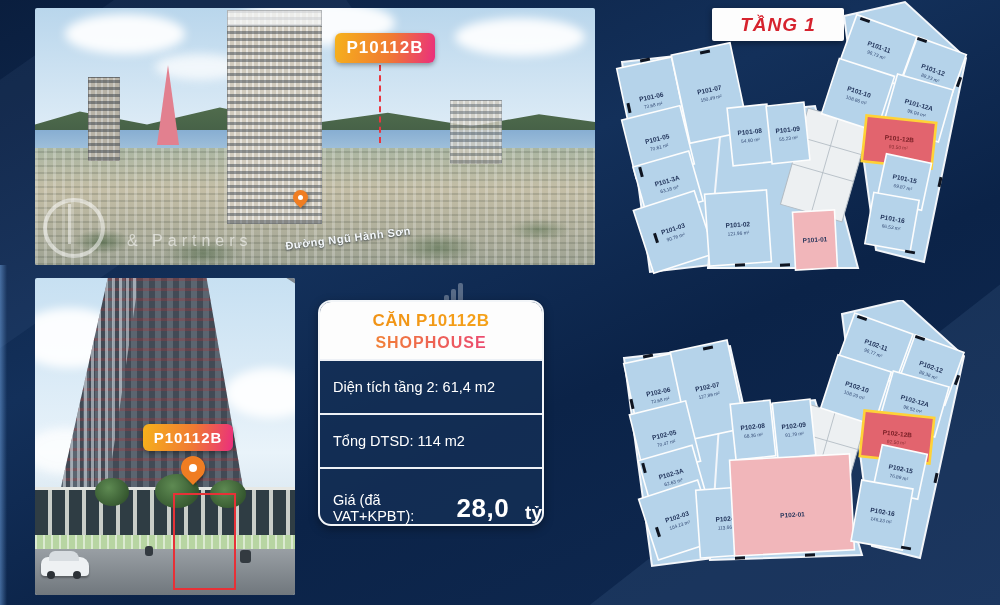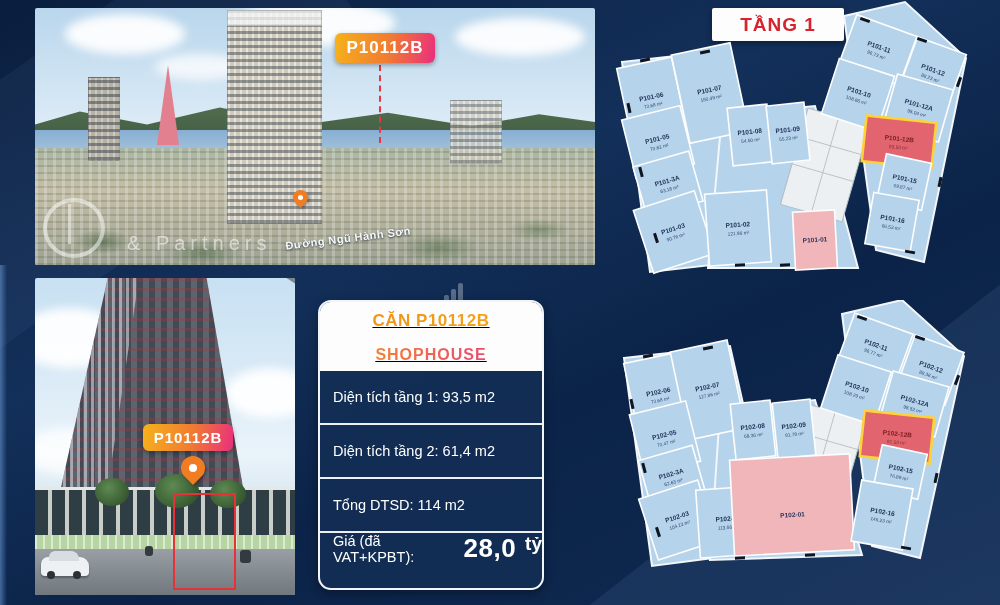--- a/index.html
+++ b/index.html
@@ -48,21 +48,21 @@
   .pin .dot{background:#fff;border-radius:50%;transform:rotate(45deg);}
   #tp-pin .drop{width:15px;height:15px;}
   #tp-pin .dot{width:5px;height:5px;}
   #tp-pin{left:258px;top:182px;}
   #tp-street{position:absolute;left:250px;top:224px;transform:rotate(-7deg);color:#f4f8fb;font-size:11px;font-weight:bold;
              text-shadow:0 1px 2px rgba(20,30,40,.8);letter-spacing:.5px;}
   .wm{color:rgba(255,255,255,.55);}
   #tp-wm-circle{position:absolute;left:8px;top:190px;width:54px;height:52px;border:4px solid rgba(255,255,255,.5);border-radius:50%;}
   #tp-wm-bar{position:absolute;left:33px;top:196px;width:3px;height:40px;background:rgba(255,255,255,.5);}
   #tp-wm-line1{position:absolute;left:62px;top:198px;font-size:23px;letter-spacing:1px;}
-  #tp-wm-line2{position:absolute;left:92px;top:224px;font-size:20px;letter-spacing:5px;}
+  #tp-wm-line2{position:absolute;left:92px;top:224px;font-size:16px;letter-spacing:5px;}
 
   
   #bp-tower{position:absolute;left:0;top:0;width:100%;height:100%;
             clip-path:polygon(28% 0,66% 0,80% 66%,10% 66%);
             background:
              repeating-linear-gradient(180deg,rgba(165,55,60,.35) 0 3px,rgba(0,0,0,0) 3px 10px),
              repeating-linear-gradient(90deg,#5b6570 0 6px,#424a55 6px 12px);}
   #bp-tower-hi{position:absolute;left:0;top:0;width:100%;height:100%;clip-path:polygon(28% 0,40% 0,28% 66%,10% 66%);
             background:repeating-linear-gradient(90deg,rgba(220,228,235,.55) 0 3px,rgba(0,0,0,0) 3px 7px);}
   #bp-podium{position:absolute;left:0;top:66%;width:100%;height:16%;
@@ -80,40 +80,40 @@
   #bp-lamp:before{content:"";position:absolute;left:-4px;top:-3px;width:14px;height:7px;background:#9aa2a8;border-radius:3px;}
   #bp-badge{left:108px;top:146px;width:90px;height:27px;font-size:15px;}
   #bp-pin{left:146px;top:178px;}
   #bp-pin .drop{width:24px;height:24px;}
   #bp-pin .dot{width:8px;height:8px;}
   #bp-redbox{position:absolute;left:138px;top:215px;width:59px;height:93px;border:2px solid #e73137;}
 
   
   #info-card{position:absolute;left:318px;top:300px;width:222px;border:2px solid #f2f5f8;border-radius:13px;overflow:hidden;
              background:rgba(21,48,88,.72);box-shadow:0 3px 10px rgba(0,0,0,.35);}
-  #card-head{background:#fdfdfd;text-align:center;padding:9px 4px 7px;text-decoration:underline;}
+  #card-head{background:#fdfdfd;text-align:center;padding:9px 4px 7px;}
   #card-title1{font-size:17px;font-weight:bold;letter-spacing:.5px;
      background:linear-gradient(90deg,#ef8c12,#f6a81c);-webkit-background-clip:text;background-clip:text;color:transparent;}
-  #card-title2{font-size:16px;font-weight:bold;letter-spacing:1px;margin-top:15px;
+  #card-title2{font-size:16px;font-weight:bold;letter-spacing:1px;margin-top:3px;
      background:linear-gradient(90deg,#f49a1c,#e8308a);-webkit-background-clip:text;background-clip:text;color:transparent;}
   .card-row{height:52px;display:flex;align-items:center;padding-left:13px;color:#fff;font-size:14.5px;border-top:2px solid rgba(250,252,255,.95);}
-  #card-row-price{height:55px;gap:9px;align-items:flex-start;}
+  #card-row-price{height:55px;gap:16px;align-items:flex-end;}
   #price-value{font-size:26px;font-weight:bold;letter-spacing:.5px;}
   #price-unit{font-size:19px;font-weight:bold;}
 
   
   #vars-wm{position:absolute;left:444px;top:283px;display:flex;align-items:flex-start;gap:10px;opacity:.30;flex-direction:column;}
   #vars-icon{display:flex;align-items:flex-end;gap:2px;}
   #vars-icon span{display:block;width:5px;background:#fff;border-radius:2px;}
   #vars-text{color:#fff;font-size:24px;font-weight:bold;letter-spacing:2px;}
 
   
   .floor-title{position:absolute;background:#fdfdfd;color:#d6232e;font-weight:bold;font-size:19px;
                display:flex;align-items:center;justify-content:center;border-radius:2px;box-shadow:0 2px 6px rgba(0,0,0,.4);letter-spacing:1px;}
-  #floor1-title{left:712px;top:8px;width:132px;height:33px;}
+  #floor1-title{left:712px;top:8px;width:132px;height:33px;font-style:italic;}
   #floor2-title{left:733px;top:308px;width:116px;height:33px;}
   .plan{position:absolute;}
   #plan1{left:610px;top:0;}
   #plan2{left:610px;top:300px;}
   .wing{fill:#b5d3ea;stroke:#f3f6fa;stroke-width:2;}
   .core{fill:#edf0f2;stroke:#b3bcc4;stroke-width:1;}
   .corel{stroke:#b3bcc4;stroke-width:.8;}
   .rm{fill:#b5d3ea;stroke:#fdfdfd;stroke-width:1.6;}
   .rm-pink{fill:#f1b6ba;}
   .rm-hl{fill:#e2646e;stroke:#ffd237;stroke-width:2.6;}
@@ -193,21 +193,20 @@
         <span style="height:22px"></span>
       </div>
     <div id="vars-text">VARS</div>
   </div>
 
   <div id="info-card">
     <div id="card-head">
       <div id="card-title1">CĂN P10112B</div>
       <div id="card-title2">SHOPHOUSE</div>
     </div>
-    <div class="card-row" style="border-top:none;">Diện tích tầng 1: 93,5 m2</div>
     <div class="card-row">Diện tích tầng 2: 61,4 m2</div>
     <div class="card-row">Tổng DTSD: 114 m2</div>
     <div class="card-row" id="card-row-price">
       <span>Giá (đã VAT+KPBT):</span>
       <span id="price-value">28,0</span>
       <span id="price-unit">tỷ</span>
     </div>
   </div>
 
   <div class="floor-title" id="floor1-title">TẦNG 1</div>

